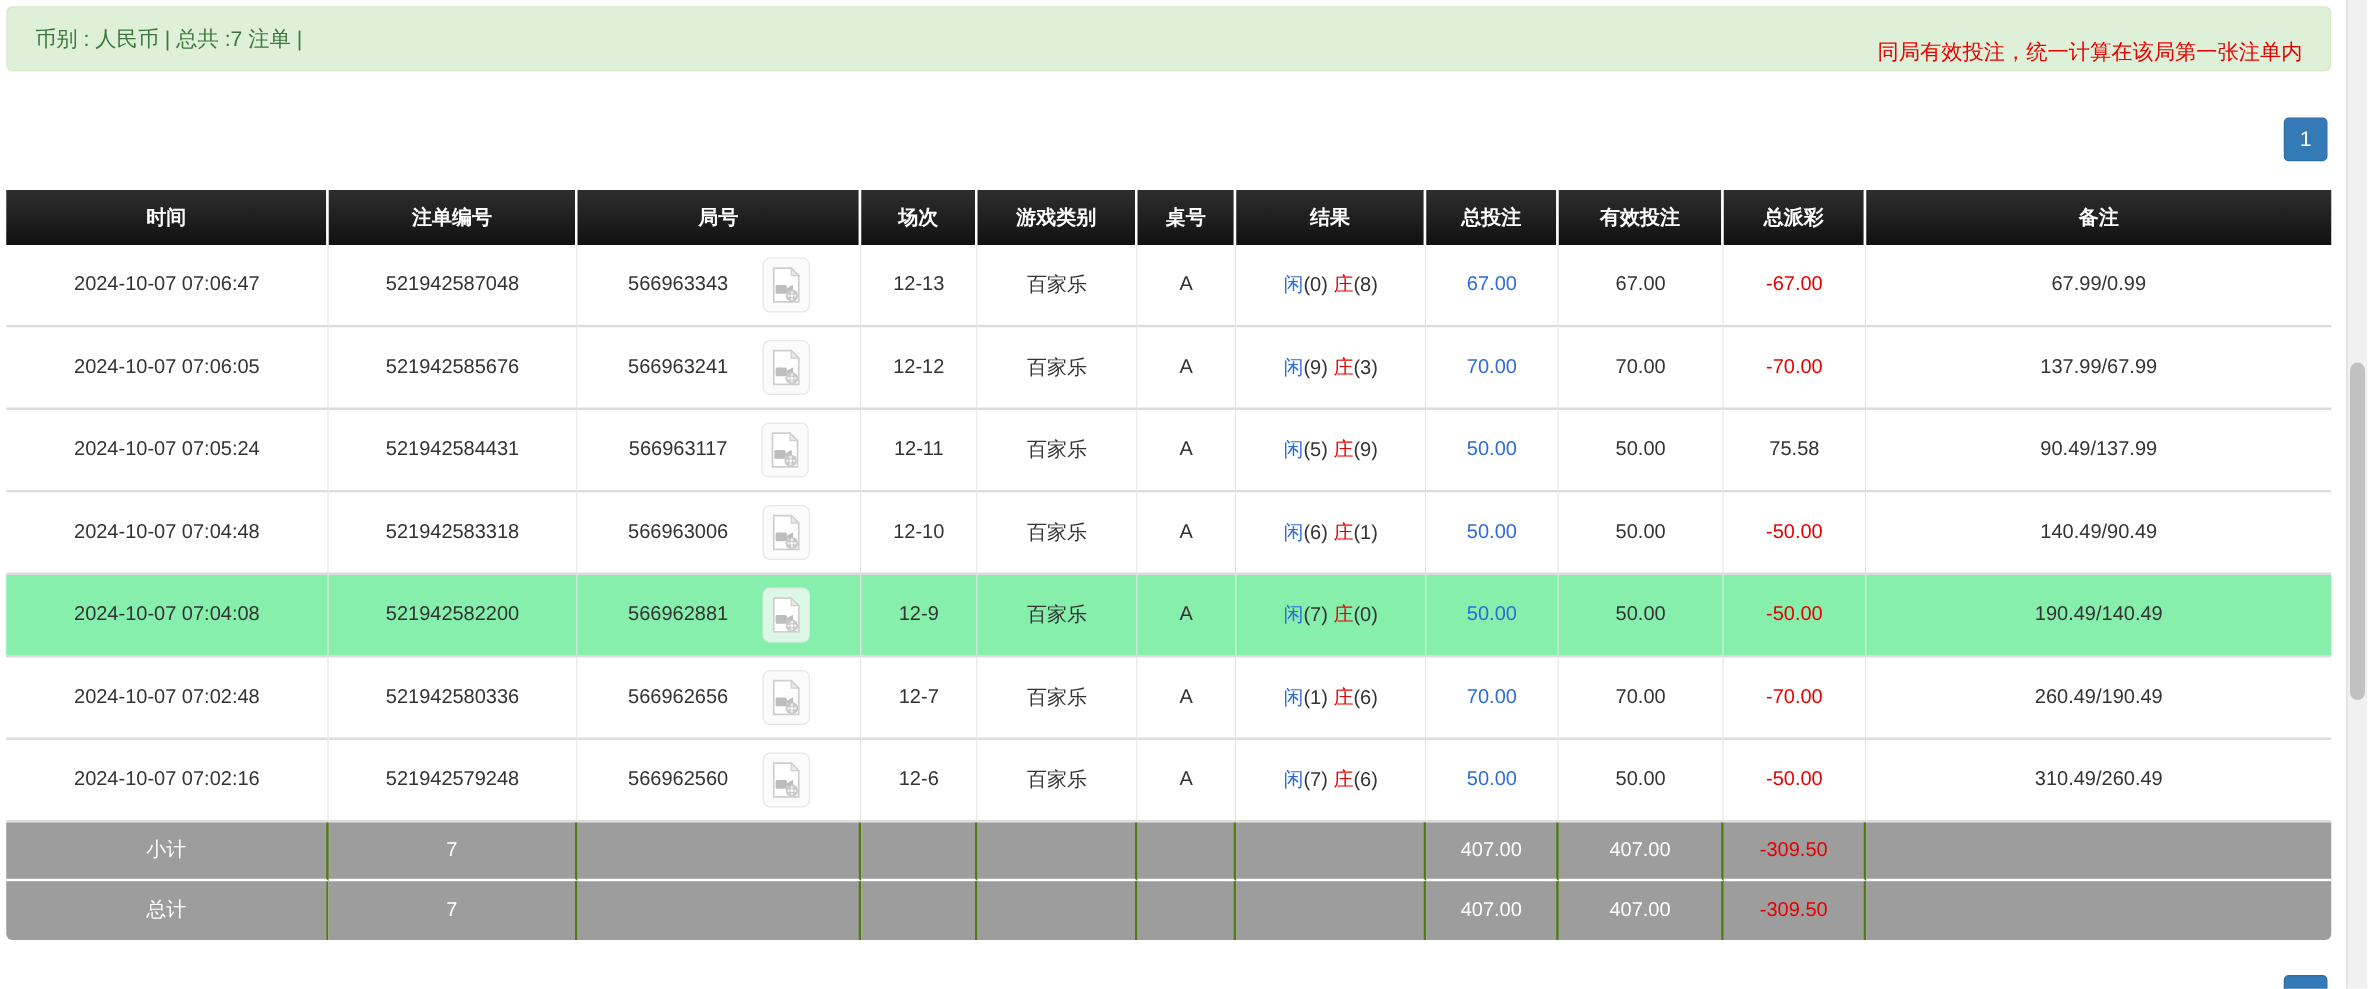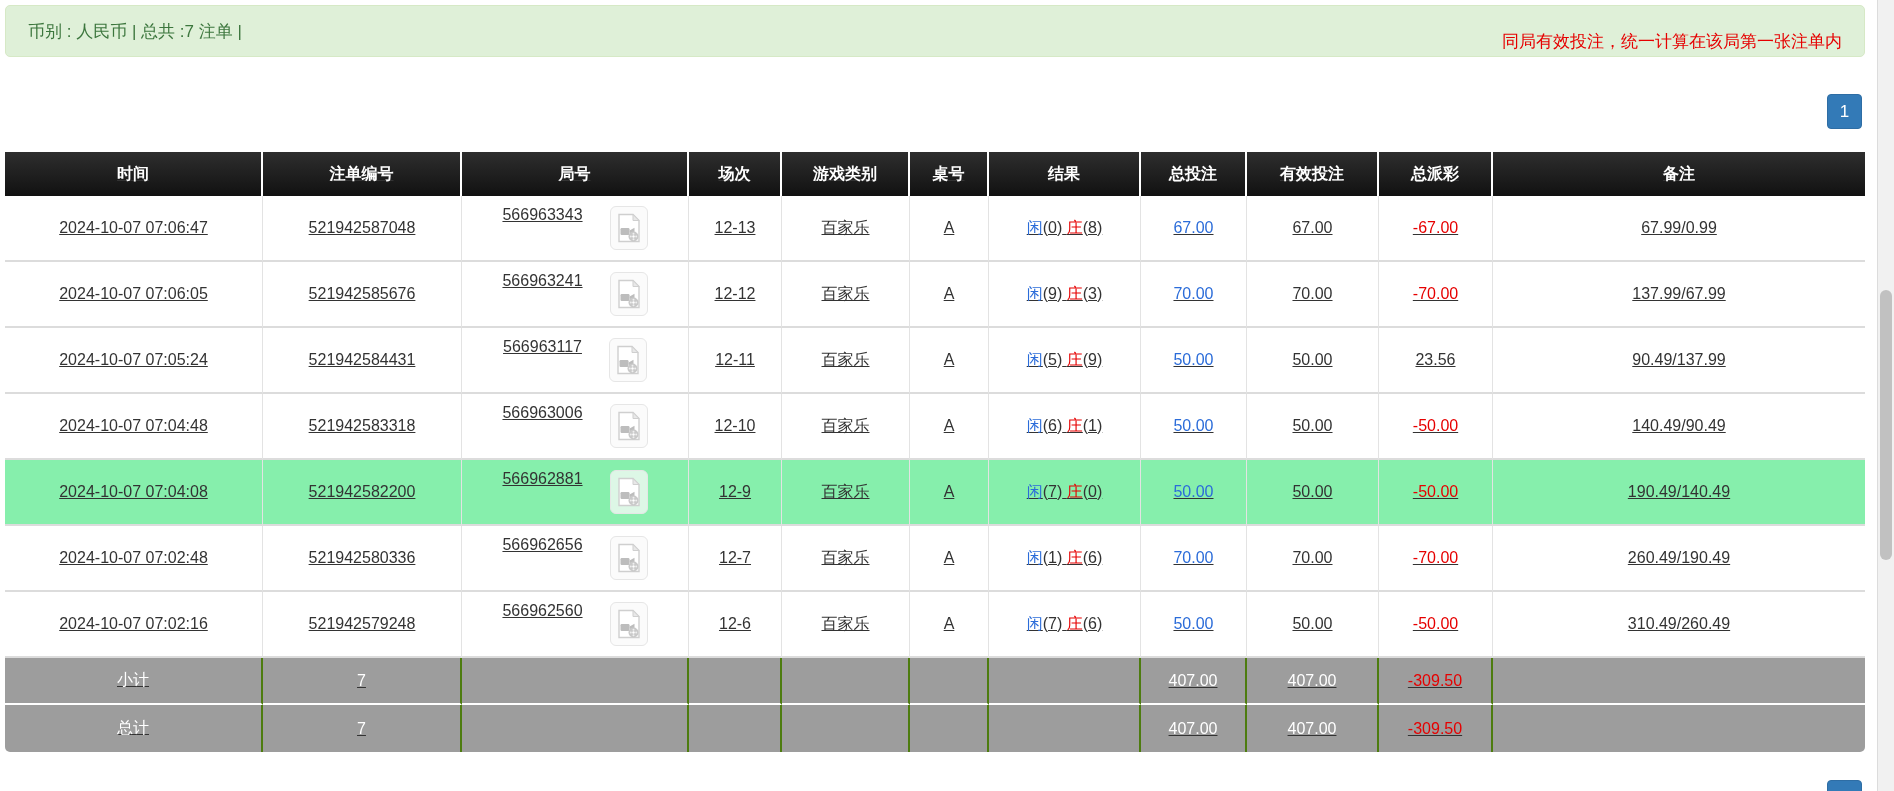--- a/index.html
+++ b/index.html
@@ -37,21 +37,20 @@
     position: absolute; top: 780px; right: 32px;
     width: 35px; height: 35px;
     background: #337ab7; border: 1px solid #2e6da4; border-radius: 4px;
   }
   
   .bet-table-wrap { position: absolute; top: 152px; left: 5px; }
   table.bet-table {
     border-collapse: separate; border-spacing: 0;
     table-layout: fixed; width: 1860px;
     font-size: 16px;
-    text-decoration: underline;
   }
   .bet-table th {
     height: 44px;
     background: linear-gradient(#2e2e2e, #111);
     color: #fff; font-weight: bold; font-size: 16px;
     border-right: 2px solid #fff;
     text-align: center; vertical-align: middle;
   }
   .bet-table th:last-child { border-right: none; }
   .bet-table td {
@@ -71,21 +70,21 @@
     border-bottom: 2px solid #fff;
   }
   tr.gray-row:last-child td { border-bottom: none; margin-left: 29px; }
   tr.gray-row:last-child td:first-child { border-bottom-left-radius: 5px; }
   tr.gray-row:last-child td:last-child { border-bottom-right-radius: 5px; }
   .blue-val { color: #2b6cd9; }
   .neg { color: #e60000 !important; }
   .res-player { color: #2b6cd9; }
   .res-banker { color: #e60000; }
   .res-score { color: #333; }
-  .round-cell-inner { display: flex; align-items: flex-start; justify-content: center; gap: 27px; }
+  .round-cell-inner { display: flex; align-items: center; justify-content: center; gap: 27px; }
   .video-btn {
     width: 38px; height: 44px;
     background: rgba(250,250,250,.75);
     border: 1px solid #e6e6e6; border-radius: 6px;
     display: inline-flex; align-items: center; justify-content: center;
     cursor: pointer;
   }
   
   .scrollbar {
     position: absolute; top: 0; right: 0; width: 17px; height: 791px;
@@ -229,21 +228,21 @@
     </td>
     <td>12-11</td>
     <td>百家乐</td>
     <td>A</td>
     <td>
       <span class="res-player">闲</span><span class="res-score">(5)</span>
       <span class="res-banker">庄</span><span class="res-score">(9)</span>
     </td>
     <td class="blue-val">50.00</td>
     <td>50.00</td>
-    <td>23.56</td>
+    <td>75.58</td>
     <td>90.49/137.99</td>
   </tr>
         <tr>
     <td>2024-10-07 07:04:48</td>
     <td>521942583318</td>
     <td>
       <span class="round-cell-inner">
         <span>566963006</span>
         <span class="video-btn">
           <svg width="26" height="30" viewBox="0 0 26 30">

